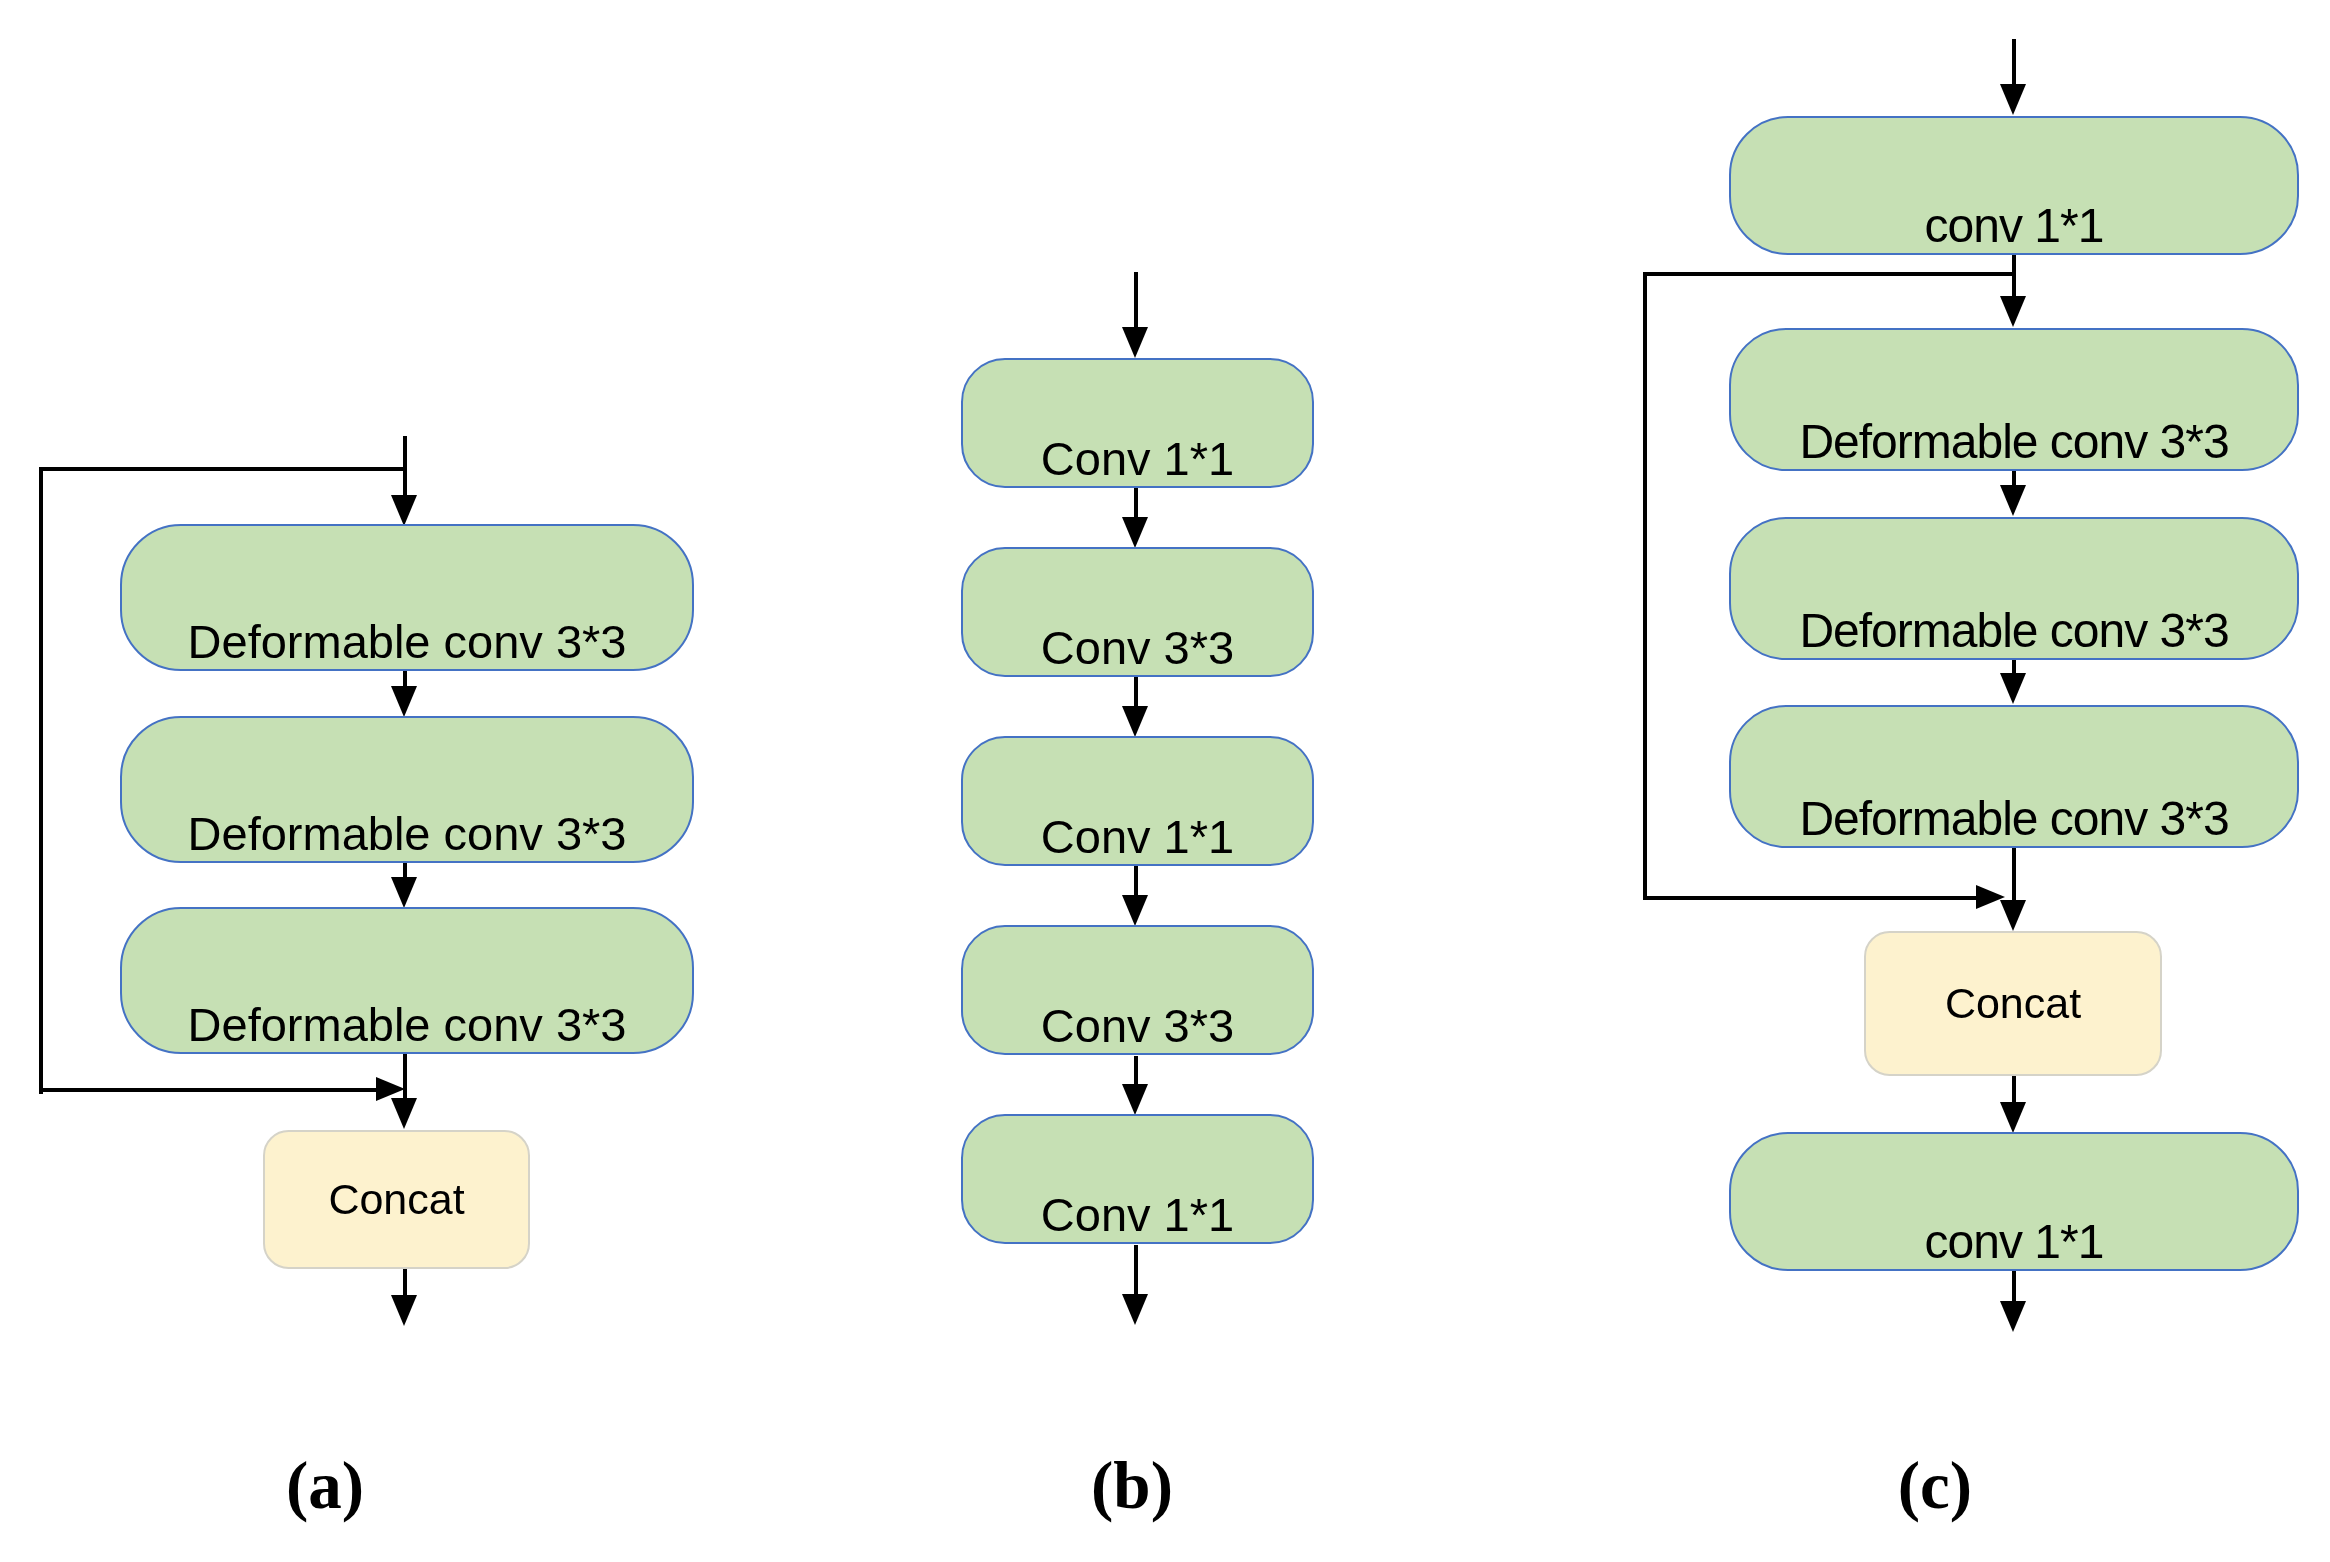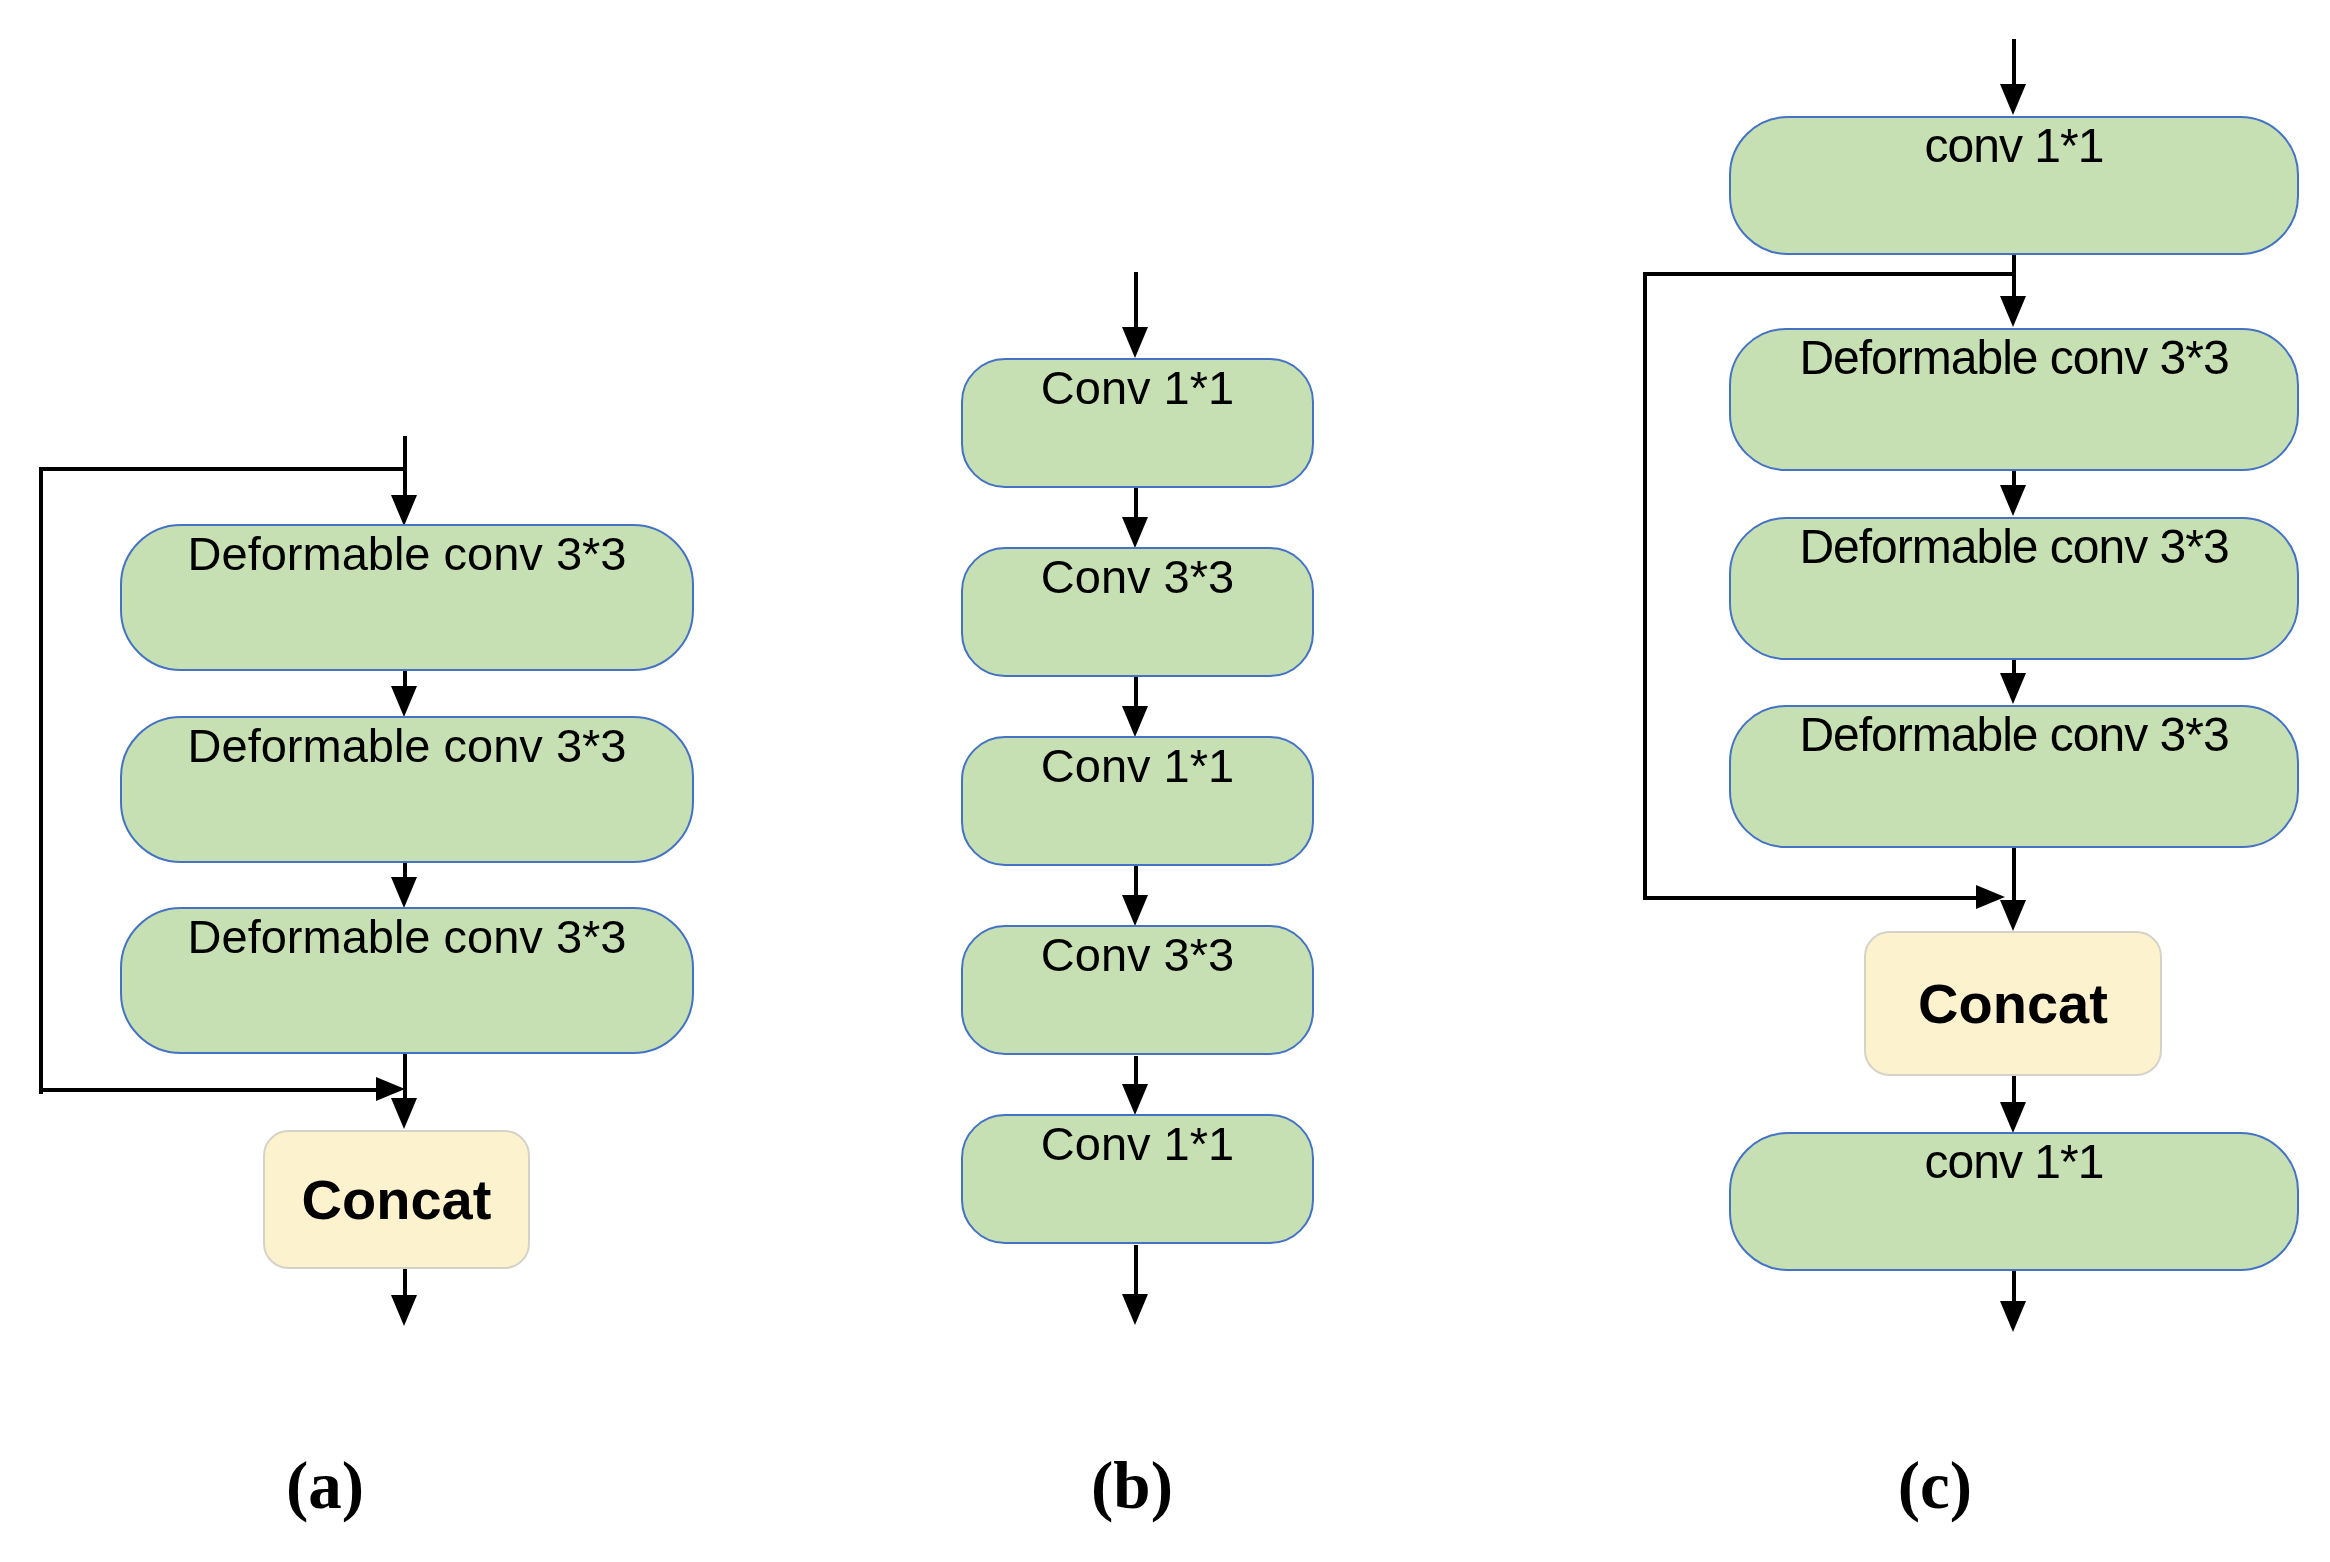--- a/index.html
+++ b/index.html
@@ -8,32 +8,32 @@
     width:2331px; height:1562px;
     background:var(--background, #ffffff);
     font-family:"Liberation Sans", sans-serif;
     overflow:hidden;
   }
   .panel { position:absolute; left:0; top:0; width:100%; height:100%; }
   .node {
     position:absolute; box-sizing:border-box;
     background:var(--node-fill, #C6E0B4);
     border:2.9px solid var(--node-border, #4472C4);
-    display:flex; align-items:flex-start; justify-content:center;
+    display:flex; align-items:flex-end; justify-content:center;
     font-size:47px; color:var(--text, #000);
     white-space:nowrap;
   }
   .node.c-style { font-size:48px; letter-spacing:-1px; }
   .merge {
     position:absolute; box-sizing:border-box;
     background:var(--merge-fill, #FDF2CE);
     border:2px solid var(--merge-border, #D5D3C8);
     border-radius:25.5px;
     display:flex; align-items:center; justify-content:center;
-    font-size:56px; color:var(--text, #000);font-weight:bold;
+    font-size:43px; color:var(--text, #000);
   }
   .vline { position:absolute; width:3.9px; background:var(--line, #000); }
   .hline { position:absolute; height:3.9px; background:var(--line, #000); }
   .arr-down {
     position:absolute; width:0; height:0;
     border-left:13.7px solid transparent; border-right:13.7px solid transparent;
     border-top:31px solid var(--line, #000);
   }
   .arr-right {
     position:absolute; width:0; height:0;

